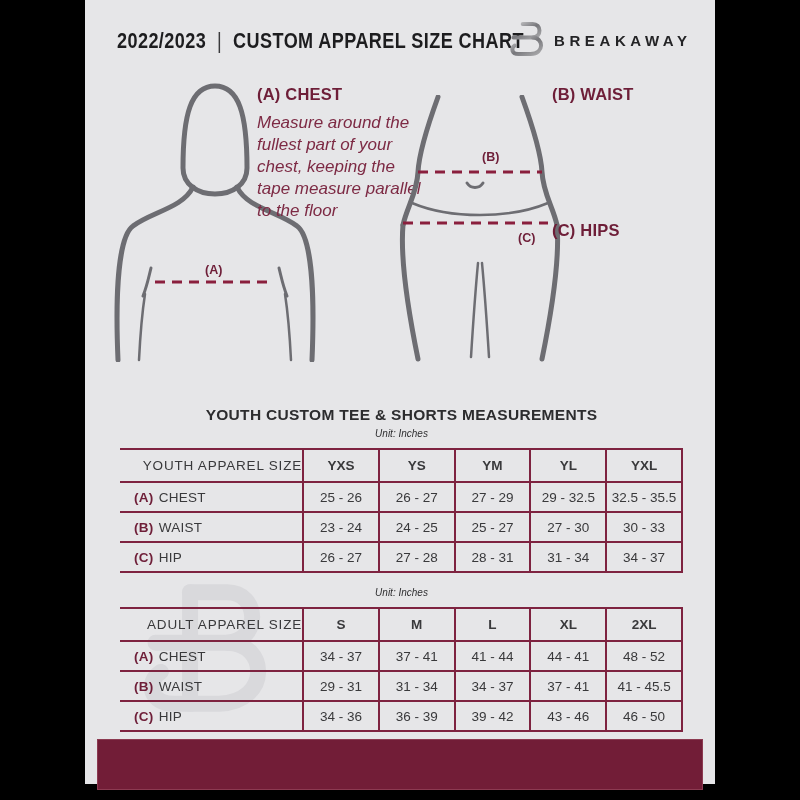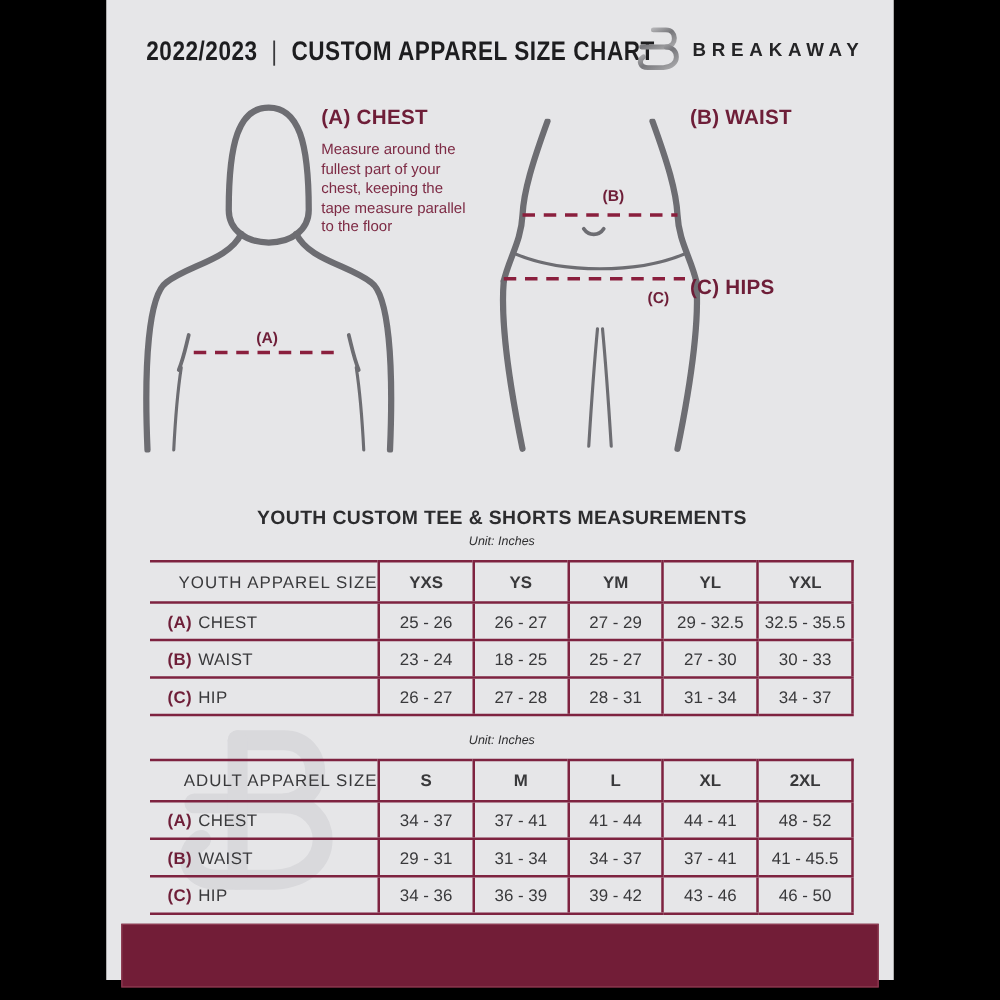--- a/index.html
+++ b/index.html
@@ -23,21 +23,21 @@
 
   
   .fig{position:absolute;}
   .body-line{stroke:var(--figure);fill:none;stroke-linecap:round;}
   .dash-line{stroke:var(--dash);stroke-dasharray:10 7;stroke-width:2.8;fill:none;}
   .marker{fill:var(--maroon);font:700 12.5px "Liberation Sans",sans-serif;}
 
   
   .inst{position:absolute;}
   .inst-h{font-size:16.5px;font-weight:700;color:var(--maroon);margin-bottom:8px;letter-spacing:.2px;}
-  .inst-b{font-size:12px;color:var(--maroon-text);line-height:1.3;white-space:pre-line;}
+  .inst-b{font-size:17px;font-style:italic;color:var(--maroon-text);line-height:1.3;white-space:pre-line;}
   .inst-chest{left:172px;top:85px;width:175px;}
   .inst-waist{left:467px;top:85px;width:165px;}
   .inst-hips{left:467px;top:221px;width:165px;}
 
   
   .tbl-wrap{position:absolute;left:35px;width:563px;text-align:center;z-index:2;margin-top:39px;}
   .youth-wrap{top:366px;}
   .adult-wrap{top:544px;}
   .tbl-title{font-size:15.5px;font-weight:700;color:#2c2c2e;letter-spacing:.3px;line-height:19px;}
   .tbl-unit{font-size:10px;font-style:italic;color:#2e2e30;line-height:17px;margin-top:1px;}
@@ -155,21 +155,21 @@
           <td class="row-label"><span class="pfx">(A)</span><span>CHEST</span></td>
           <td class="val">25 - 26</td>
           <td class="val">26 - 27</td>
           <td class="val">27 - 29</td>
           <td class="val">29 - 32.5</td>
           <td class="val">32.5 - 35.5</td>
         </tr>
         <tr>
           <td class="row-label"><span class="pfx">(B)</span><span>WAIST</span></td>
           <td class="val">23 - 24</td>
-          <td class="val">18 - 25</td>
+          <td class="val">24 - 25</td>
           <td class="val">25 - 27</td>
           <td class="val">27 - 30</td>
           <td class="val">30 - 33</td>
         </tr>
         <tr>
           <td class="row-label"><span class="pfx">(C)</span><span>HIP</span></td>
           <td class="val">26 - 27</td>
           <td class="val">27 - 28</td>
           <td class="val">28 - 31</td>
           <td class="val">31 - 34</td>

